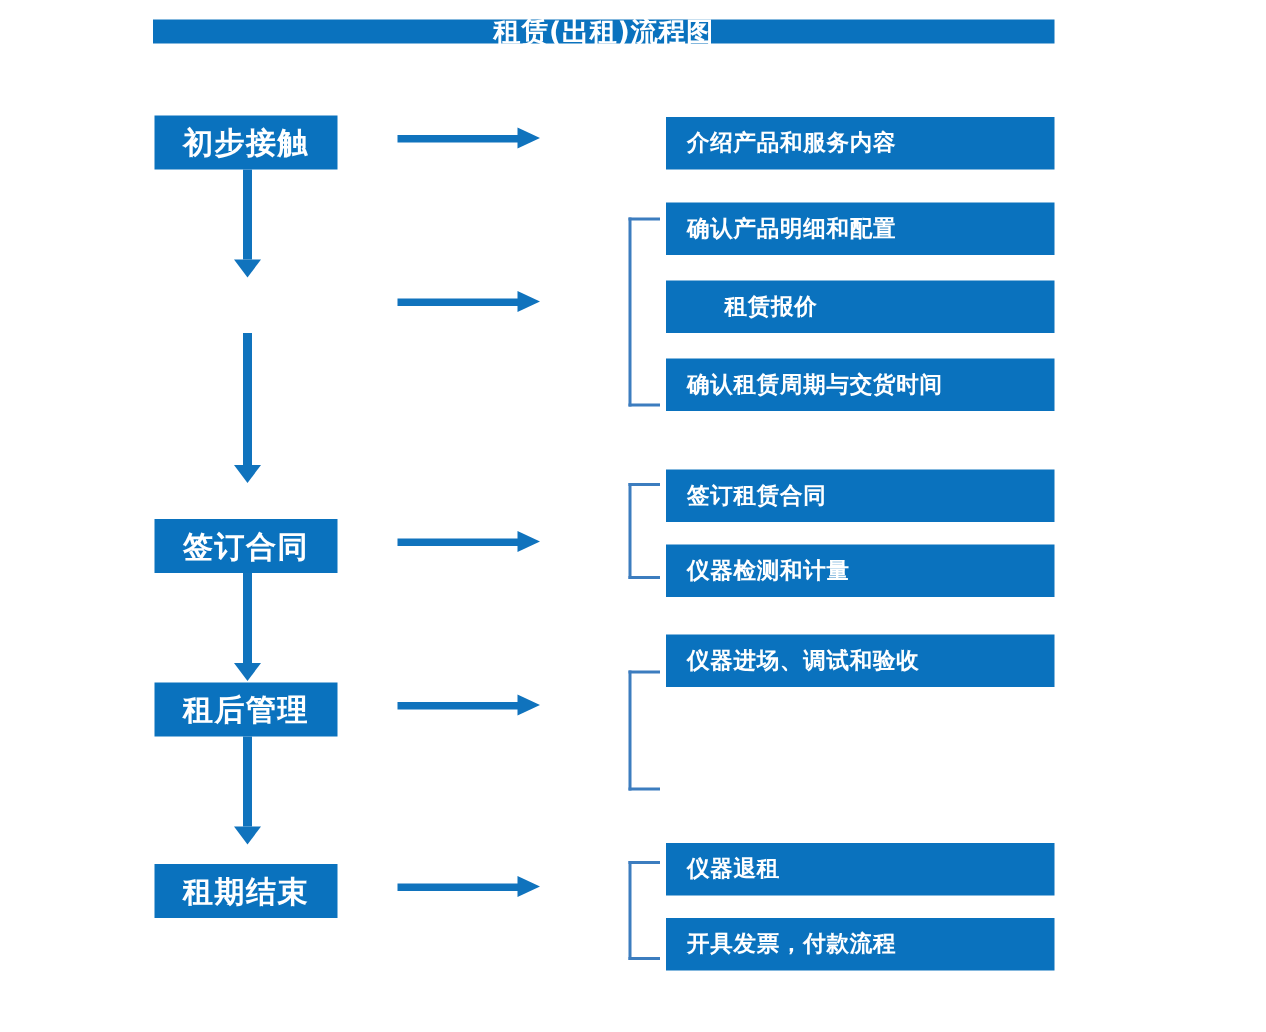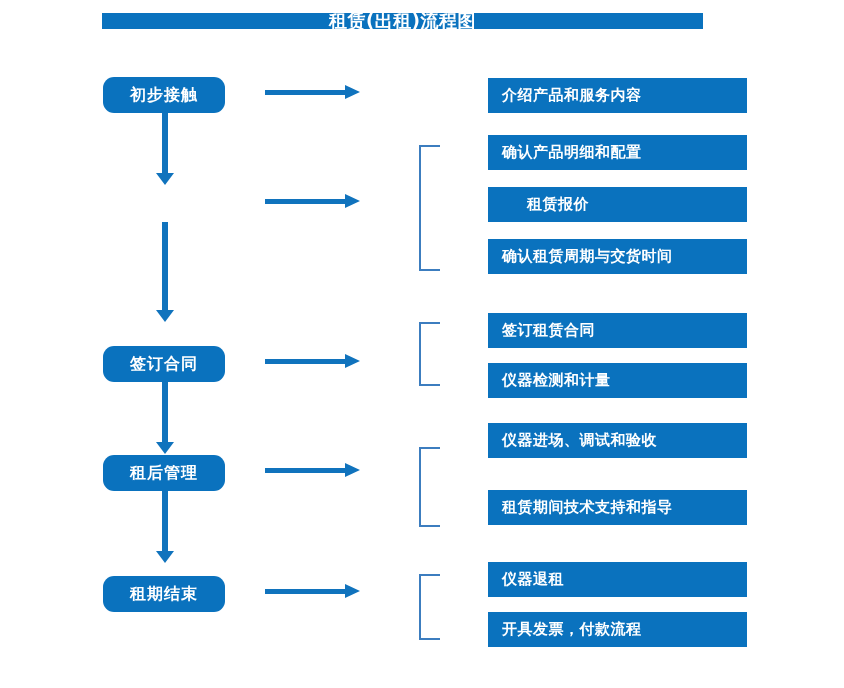--- a/index.html
+++ b/index.html
@@ -41,45 +41,43 @@
   }
 
   
   .stage-box {
     position: absolute;
     left: 103px;
     width: 122px;
     height: 36px;
     background: #0A72BE;
     color: #ffffff;
-    font-size: 16px;
+    font-size: 20px;
     font-weight: bold;
     display: flex;
     align-items: center;
     justify-content: center;
     letter-spacing: 1px;
-    border-radius: 11px;
   }
 
   
   .detail-box {
     position: absolute;
     left: 444px;
     width: 259px;
     height: 35px;
     background: #0A72BE;
     color: #ffffff;
     font-size: 15px;
     font-weight: bold;
     display: flex;
     align-items: center;
     padding-left: 14px;
     box-sizing: border-box;
     letter-spacing: 0.5px;
-    margin-left: 44px;
   }
 
   
   .h-arrow {
     position: absolute;
     left: 265px;
     height: 14px;
     width: 95px;
   }
   .h-arrow .shaft {
@@ -193,21 +191,20 @@
   <div class="stage-box" style="top:455px;">租后管理</div>
 
   <div class="h-arrow" style="top:463px;">
     <div class="shaft"></div>
     <div class="head"></div>
   </div>
 
   <div class="bracket" style="top:447px;height:80px;"></div>
 
   <div class="detail-box" style="top:423px;">仪器进场、调试和验收</div>
-  <div class="detail-box" style="top:490px;">租赁期间技术支持和指导</div>
 
   <div class="v-arrow" style="top:491px;height:72px;">
     <div class="shaft" style="height:60px;"></div>
     <div class="head" style="top:60px;"></div>
   </div>
 
   <div class="stage-box" style="top:576px;text-align:center;">租期结束</div>
 
   <div class="h-arrow" style="top:584px;">
     <div class="shaft"></div>

